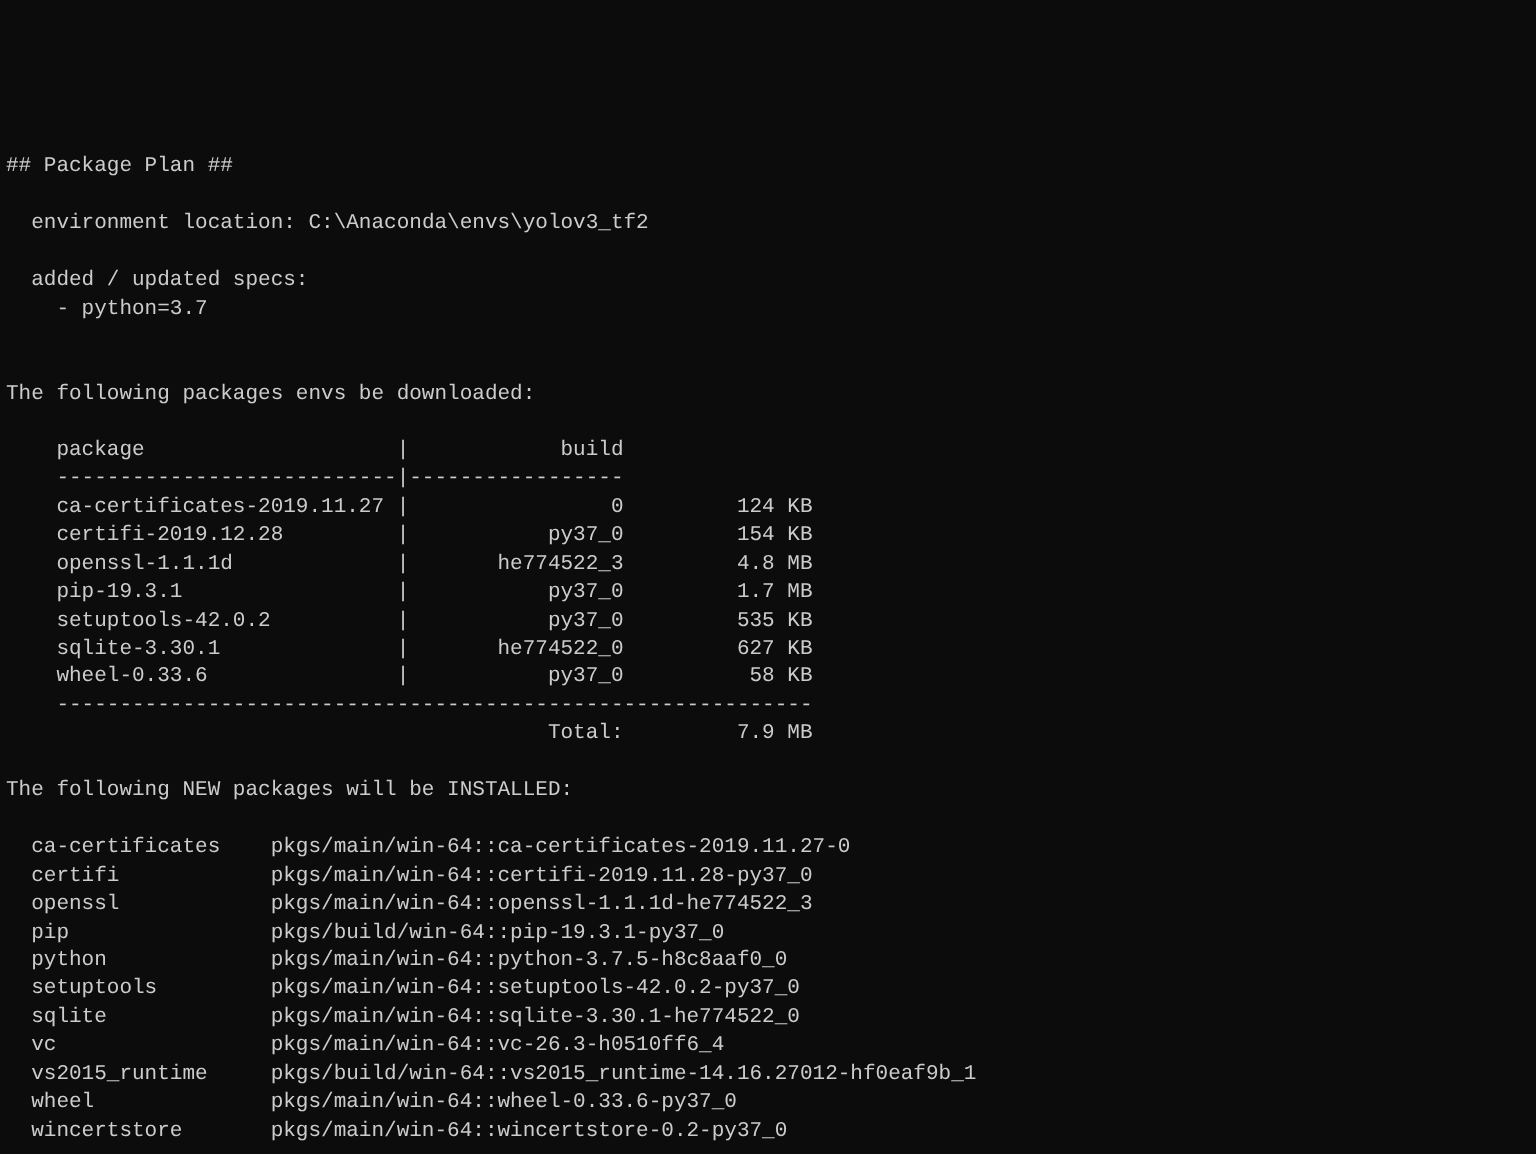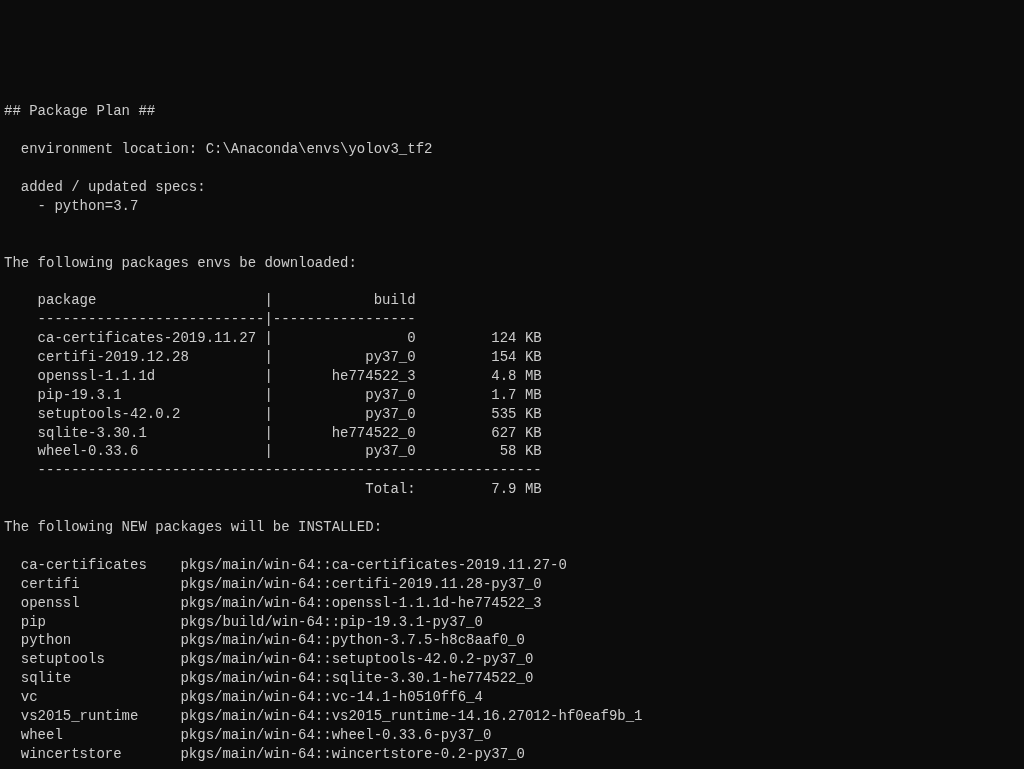--- a/index.html
+++ b/index.html
@@ -47,22 +47,22 @@
 
 <span>The following NEW packages will be INSTALLED:</span>
 
 <span>  ca-certificates    pkgs/main/win-64::ca-certificates-2019.11.27-0</span>
 <span>  certifi            pkgs/main/win-64::certifi-2019.11.28-py37_0</span>
 <span>  openssl            pkgs/main/win-64::openssl-1.1.1d-he774522_3</span>
 <span>  pip                pkgs/build/win-64::pip-19.3.1-py37_0</span>
 <span>  python             pkgs/main/win-64::python-3.7.5-h8c8aaf0_0</span>
 <span>  setuptools         pkgs/main/win-64::setuptools-42.0.2-py37_0</span>
 <span>  sqlite             pkgs/main/win-64::sqlite-3.30.1-he774522_0</span>
-<span>  vc                 pkgs/main/win-64::vc-14.1-h0510ff6_4</span>
-<span>  vs2015_runtime     pkgs/main/win-64::vs2015_runtime-14.16.27012-hf0eaf9b_1</span>
+<span>  vc                 pkgs/main/win-64::vc-26.3-h0510ff6_4</span>
+<span>  vs2015_runtime     pkgs/build/win-64::vs2015_runtime-14.16.27012-hf0eaf9b_1</span>
 <span>  wheel              pkgs/main/win-64::wheel-0.33.6-py37_0</span>
 <span>  wincertstore       pkgs/main/win-64::wincertstore-0.2-py37_0</span>
 
 
 </div>
 
 
 
 
 </body></html>

